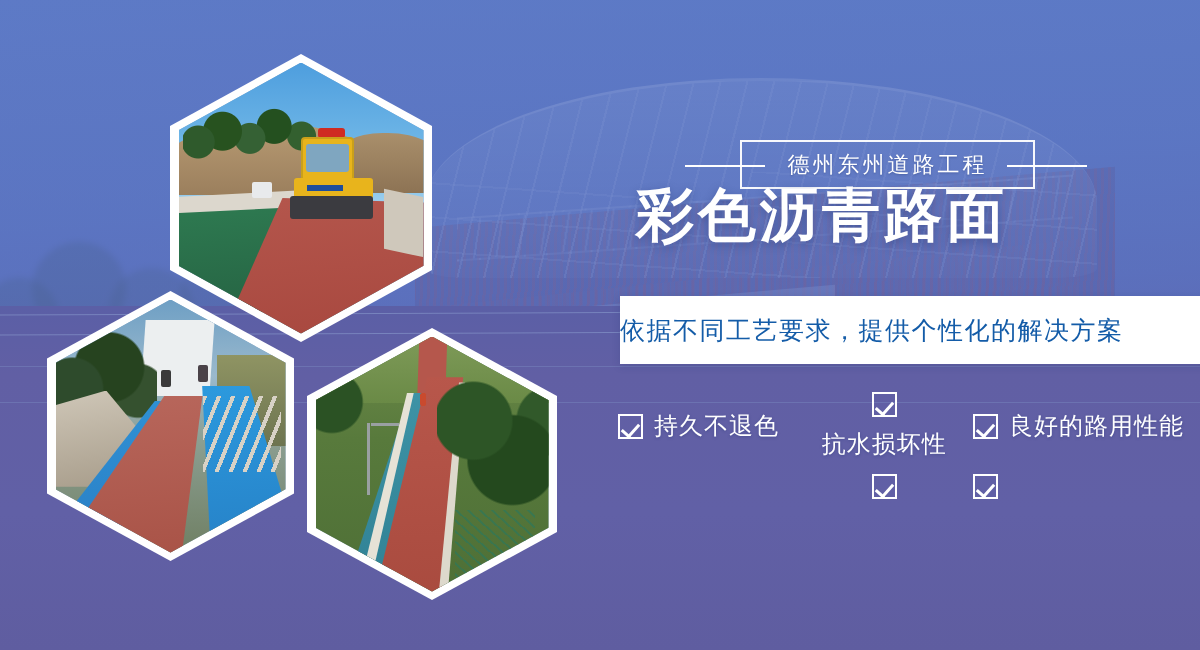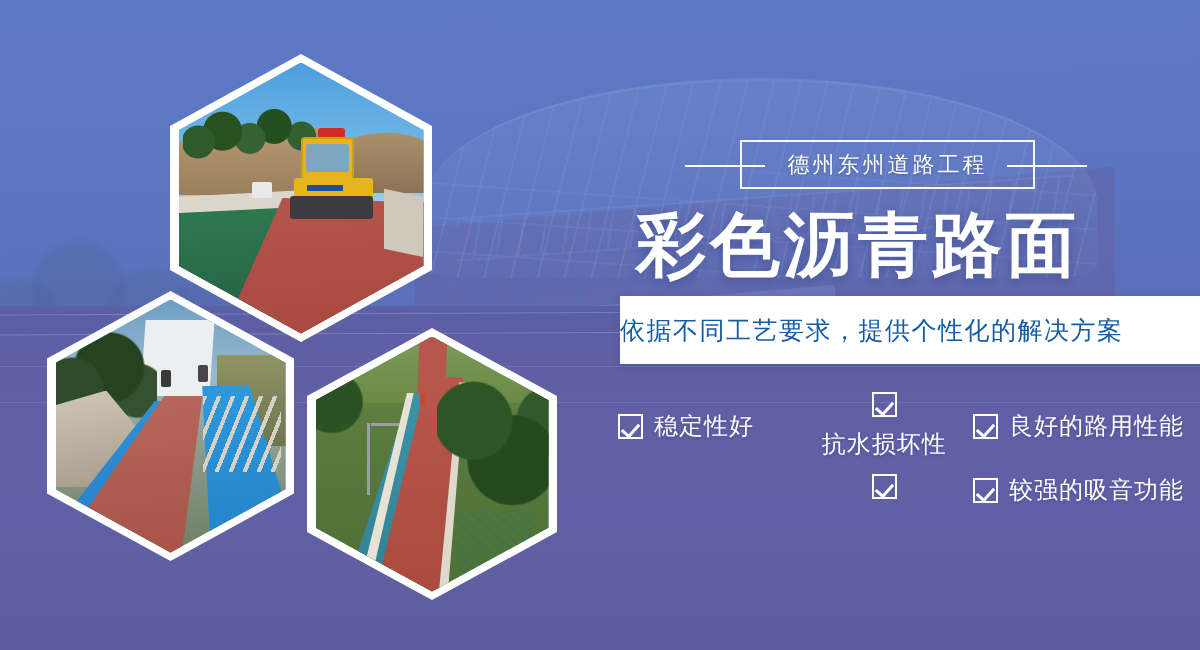--- a/index.html
+++ b/index.html
@@ -196,24 +196,23 @@
   .eyebrow .box{
     position:absolute;left:55px;right:52px;top:0;bottom:0;
     border:2px solid rgba(255,255,255,.95);
     display:flex;align-items:center;justify-content:center;
     color:#ffffff;font-size:22px;letter-spacing:3px;font-weight:400;
     text-shadow:0 1px 2px rgba(30,50,110,.35);
   }
 
   .headline{
     position:absolute;left:636px;top:186px;width:520px;
-    color:#ffffff;font-size:70px;font-weight:700;line-height:1;
+    color:#ffffff;font-size:58px;font-weight:700;line-height:1;
     letter-spacing:4px;white-space:nowrap;
     text-shadow:0 3px 10px rgba(36,54,116,.42);
-    margin-top:24px;
   }
 
   .subbar{
     position:absolute;left:620px;top:296px;width:589px;height:68px;
     background:#ffffff;display:flex;align-items:center;justify-content:flex-start;
     box-shadow:0 2px 8px rgba(30,45,100,.18);
   }
   .subbar span{color:#145ca8;font-size:25px;letter-spacing:1.5px;font-weight:400;}
 
   .features{
@@ -325,32 +324,31 @@
 
   <div class="headline">彩色沥青路面</div>
 
   <div class="subbar">
     <span>依据不同工艺要求，提供个性化的解决方案</span>
   </div>
 
   <div class="features">
     <div class="feat fc1">
       <span class="chk"></span>
-      <span class="txt">稳定性好</span>
+      <span class="txt">持久不退色</span>
     </div>
     <div class="feat fc2">
       <span class="chk"></span>
       <span class="txt">抗水损坏性</span>
     </div>
     <div class="feat fc3">
       <span class="chk"></span>
       <span class="txt">良好的路用性能</span>
     </div>
     <div class="feat fc2">
       <span class="chk"></span>
     </div>
     <div class="feat fc3">
       <span class="chk"></span>
-      <span class="txt">较强的吸音功能</span>
     </div>
   </div>
 
 </div>
 
 </body></html>

